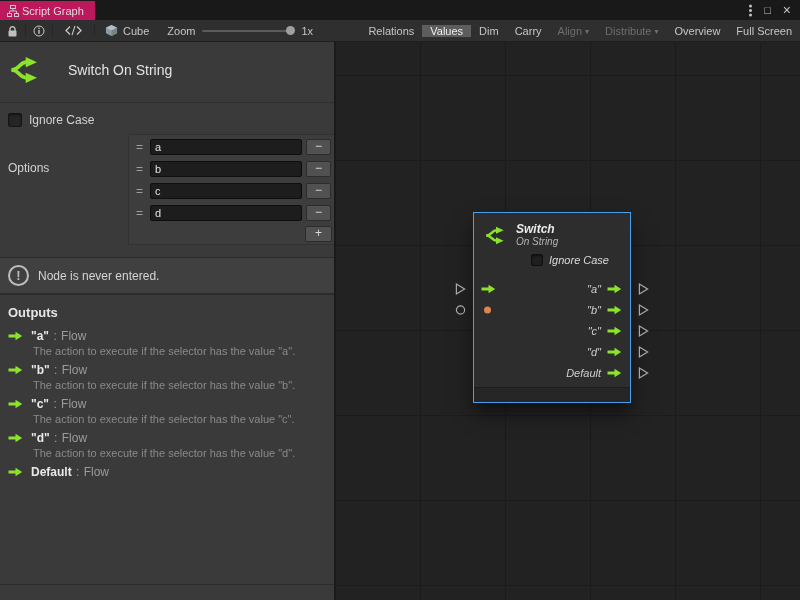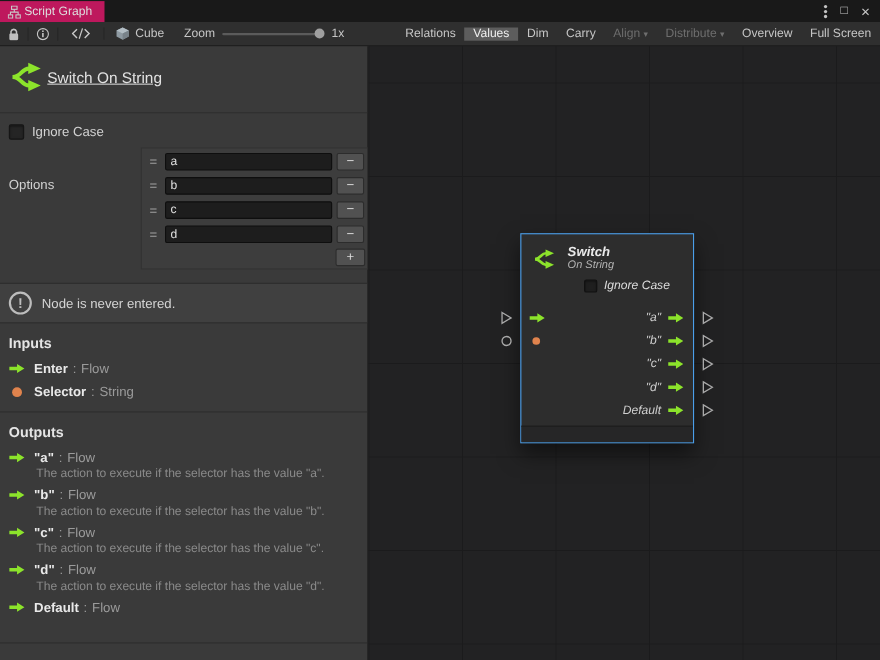--- a/index.html
+++ b/index.html
@@ -36,22 +36,22 @@
   .main { display:flex; height:558px; }
 
   
   .inspector { width:335px; flex:none; background:#3a3a3a; border-right:1px solid #191919;
                display:flex; flex-direction:column; overflow:hidden; }
   .insp-header { height:20px; flex:none; background:#333333; border-bottom:1px solid #282828;
                  display:flex; align-items:center; gap:5px; padding:0 4px 0 6px; font-size:11px; color:#cfcfcf; }
   .hdr-right { margin-left:auto; display:flex; align-items:center; gap:6px; }
   .spinner { display:flex; flex-direction:column; line-height:5px; font-size:7px; color:#aaa; }
 
-  .insp-title { flex:none; display:flex; align-items:center; gap:1px; padding:11px 9px 15px 8px;
-                border-bottom:1px solid #2f2f2f;text-decoration:underline; }
+  .insp-title { flex:none; display:flex; align-items:center; gap:26px; padding:11px 9px 15px 8px;
+                border-bottom:1px solid #2f2f2f; }
   .insp-title .ttl { font-size:14px; color:#e2e2e2; }
 
   .ignore-row { flex:none; display:flex; align-items:center; gap:7px; margin:10px 8px 0; font-size:12px; }
   .checkbox { width:14px; height:14px; background:#252525; border:1px solid #151515; border-radius:2px;
               box-shadow:inset 0 1px 2px rgba(0,0,0,.5); }
 
   .options-row { flex:none; display:flex; margin:7px 12px 0 8px; }
   .opt-label { width:120px; flex:none; padding-top:3px; color:#d2d2d2;margin-top:24px; }
   .opt-list { flex:1; background:#3d3d3d; border:1px solid #323232; padding:1px 2px; }
   .opt-item { height:22px; display:flex; align-items:center; gap:4px; padding:0 2px; }
@@ -257,35 +257,20 @@
           <span class="sq-btn" style="width:27px;">+</span>
         </div>
       </div>
     </div>
 
     <div class="warning">
       <span class="warn-icon">!</span>
       <span class="txt">Node is never entered.</span>
     </div>
 
-    <div class="section">
-      <div class="sec-header">Inputs</div>
-      <div class="port-row">
-        <span>
-          <svg width="15" height="10" viewBox="0 0 15 10">
-              <path d="M0.5 3.4 H7.5 V0.8 L14.2 5 L7.5 9.2 V6.6 H0.5 Z" fill="#8CE32B"></path>
-            </svg>
-        </span>
-        <span><span class="pname">Enter</span> <span class="psep">:</span> <span class="ptype">Flow</span></span>
-      </div>
-      <div class="port-row">
-        <span class="dot big"></span>
-        <span><span class="pname">Selector</span> <span class="psep">:</span> <span class="ptype">String</span></span>
-      </div>
-    </div>
     <div class="divider"></div>
 
     <div class="section">
       <div class="sec-header">Outputs</div>
 
       <div class="out-entry">
         <div class="port-row">
           <span>
             <svg width="15" height="10" viewBox="0 0 15 10">
                 <path d="M0.5 3.4 H7.5 V0.8 L14.2 5 L7.5 9.2 V6.6 H0.5 Z" fill="#8CE32B"></path>

